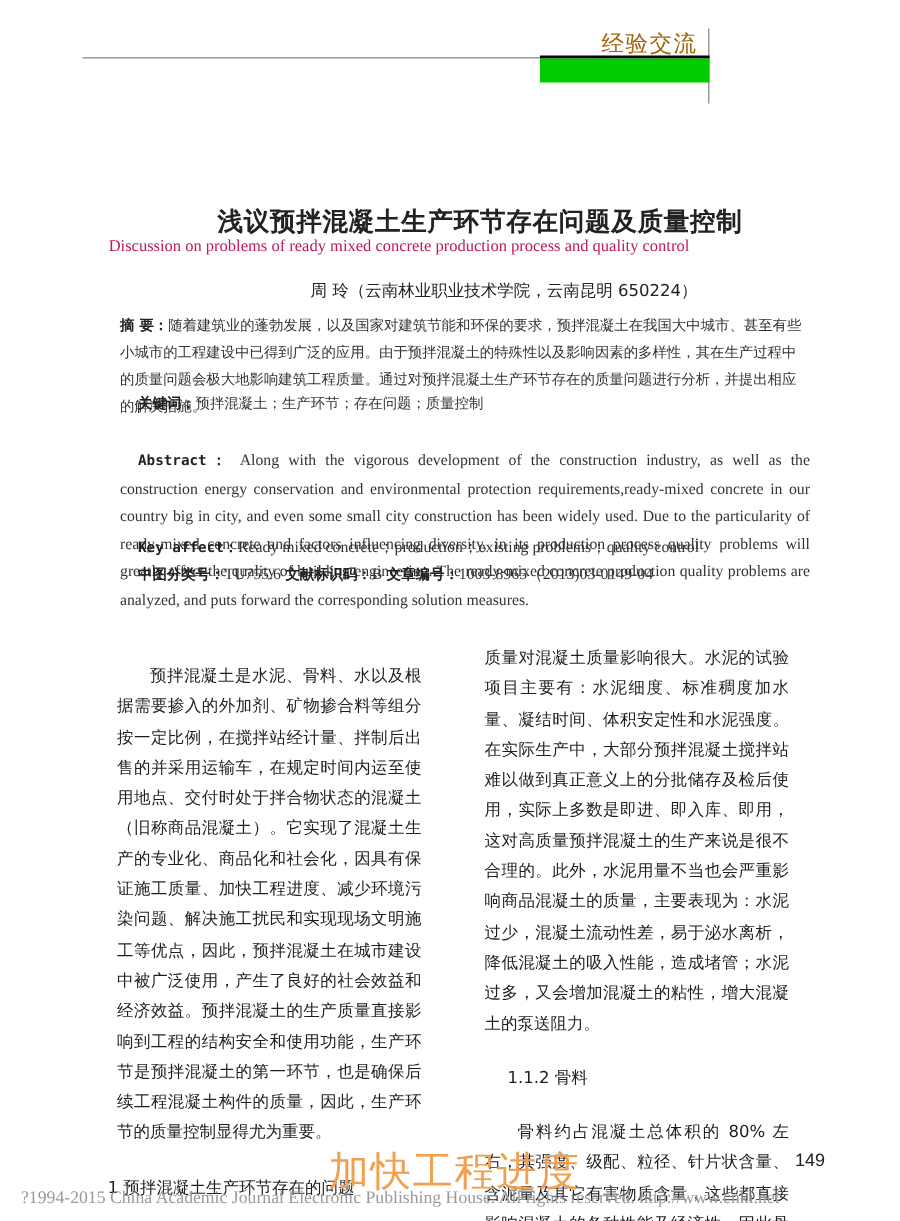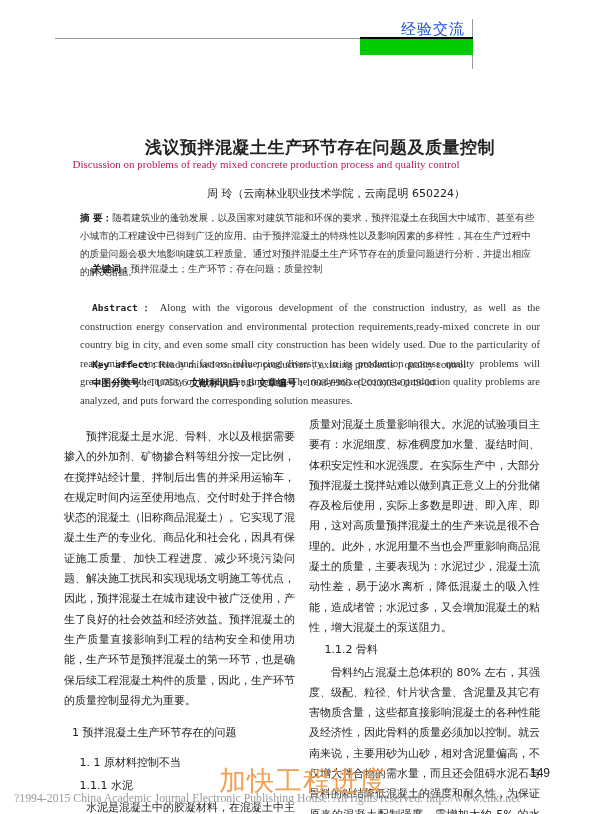--- a/index.html
+++ b/index.html
@@ -1,21 +1,21 @@
 <!DOCTYPE html>
 <html><head>
 <meta charset="utf-8">
 <style>
   html, body { margin: 0; padding: 0; background: #ffffff; }
   body { width: 600px; height: 814px; position: relative; overflow: hidden; color: #222; font-family: "DejaVu Sans", sans-serif; }
   .abs { position: absolute; }
   
   .header-line { left: 55px; top: 38px; width: 418px; height: 1px; background: #9a9a9a; }
   .header-vline { left: 472px; top: 19px; width: 1px; height: 50px; background: #9a9a9a; }
-  .section-label { left: 395px; top: 20px; width: 76px; text-align: center; font-size: 15px; color: #1d4ed8; letter-spacing: 1px; }
+  .section-label { left: 395px; top: 20px; width: 76px; text-align: center; font-size: 15px; color: #a16207; letter-spacing: 1px; }
   .header-black { left: 360px; top: 37px; width: 113px; height: 2px; background: #000; }
   .header-green { left: 360px; top: 39px; width: 113px; height: 16px; background: #00cc00; }
 
   
   .title-cn { left: 0; top: 136px; width: 600px; text-align: center; font-size: 17px; font-weight: bold; color: #222; letter-spacing: 0.5px; margin-left: 20px; }
   .title-en { left: 0; top: 158px; width: 532px; text-align: center; font-family: "Liberation Serif", serif; font-size: 11px; color: #be185d; }
   .author { left: 0; top: 186px; width: 600px; text-align: center; font-size: 11px; color: #222; margin-left: 36px; }
 
   .abstract-block { left: 80px; top: 209px; width: 460px; font-size: 9.6px; line-height: 18px; color: #333; font-family: "DejaVu Serif", serif; }
   .abstract-block .lbl { font-family: "DejaVu Sans", sans-serif; font-weight: bold; color: #222; }
@@ -27,21 +27,21 @@
   .kw-en { left: 92px; top: 358px; width: 450px; font-family: "Liberation Serif", serif; font-size: 10.5px; color: #333; }
   .kw-en .lbl { font-family: "DejaVu Sans Mono", monospace; font-weight: bold; font-size: 9.5px; color: #222; }
   .clc { left: 92px; top: 376px; width: 450px; font-size: 9.6px; color: #333; }
   .clc .lbl { font-weight: bold; color: #222; }
   .clc .v { font-family: "Liberation Serif", serif; font-size: 10.5px; }
 
   
   .col { top: 425px; width: 235px; font-size: 11px; line-height: 20.3px; color: #1e1e1e; text-align: justify; }
   .col-left { left: 62px; }
   .col-right { left: 307px; top: 413px; }
-  .col p { margin: 2px; text-indent: 2em; }
+  .col p { margin: 16px; text-indent: 2em; }
   .col p.noindent { text-indent: 0; }
   .h1 { font-size: 11px; margin: 12px 0 10px 0 !important; text-indent: 0.9em !important; }
   .h2 { text-indent: 1.4em !important; }
 
   
   .watermark { left: 198px; top: 763px; width: 210px; text-align: center; font-size: 27px; color: #f0a050; letter-spacing: 1px; }
   .page-number { left: 530px; top: 766px; font-size: 12px; color: #222; font-family: "Liberation Sans", sans-serif; }
   .copyright { left: 14px; top: 791px; width: 580px; font-family: "Liberation Serif", serif; font-size: 11.8px; color: #9a9a9a; }
 </style>
 </head>

